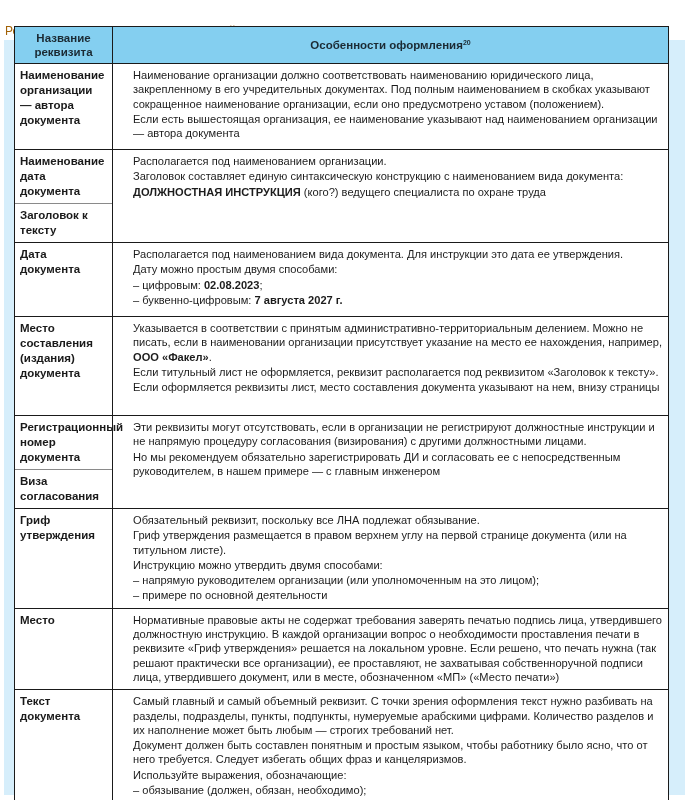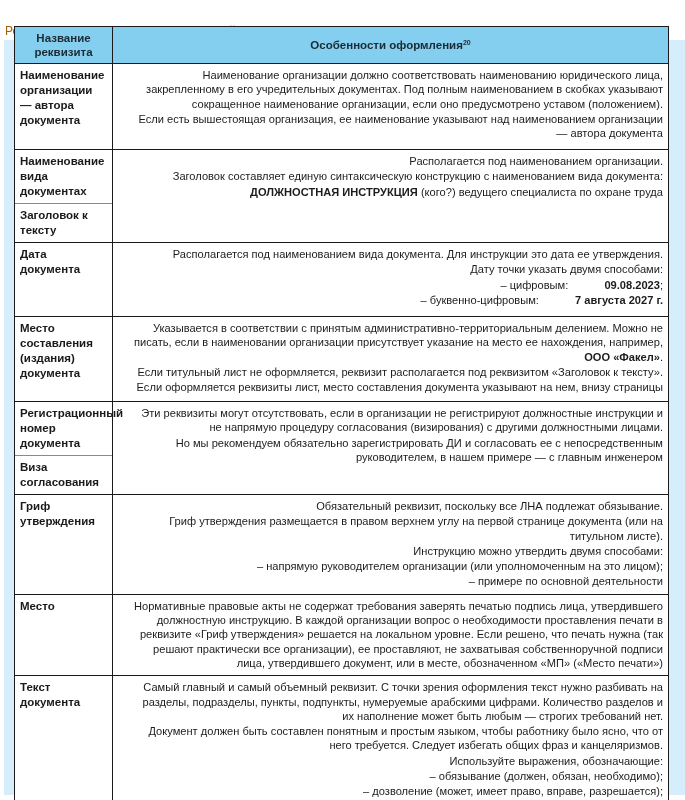--- a/index.html
+++ b/index.html
@@ -28,22 +28,22 @@
     border:1.5px solid #1a1a1a; height:26px;
   }
   table.req th sup { font-size:7px; vertical-align:top; position:relative; top:-2px; }
   table.req td {
     font-size:11.1px; line-height:14.3px; vertical-align:top;
     padding:4px 5px 4px 20px; border-left:1.5px solid #1a1a1a; border-right:1.5px solid #1a1a1a;
   }
   table.req tr.main td { border-top:1.5px solid #1a1a1a; }
   table.req td.name { font-weight:bold; font-size:11.5px; line-height:15px; padding-left:5px; color:#1a1a1a; }
   table.req tr.sub td.name { border-top:1px solid #8a8a8a; }
-  .p { margin:0 0 1px 0;text-align:right; }
-  b { font-weight:bold;margin-left:33px; }
+  .p { margin:0 0 1px 0; }
+  b { font-weight:bold; }
 </style>
 </head>
 <body>
 
 <div class="title">Реквизиты для оформления должностной инструкции</div>
 <div class="panel"></div>
 
 <table class="req">
   <colgroup>
       <col class="c1">
@@ -59,42 +59,42 @@
 
     <tr class="main" style="height:86px">
       <td class="name">Наименование организации — автора документа</td>
       <td>
         <div class="p">Наименование организации должно соответствовать наименованию юридического лица, закрепленному в его учредительных документах. Под полным наименованием в скобках указывают сокращенное наименование организации, если оно предусмотрено уставом (положением).</div>
         <div class="p">Если есть вышестоящая организация, ее наименование указывают над наименованием организации — автора документа</div>
       </td>
     </tr>
 
     <tr class="main" style="height:27px">
-      <td class="name">Наименование вида документах</td>
+      <td class="name">Наименование дата документа</td>
       <td rowspan="2">
         <div class="p">Располагается под наименованием организации.</div>
         <div class="p">Заголовок составляет единую синтаксическую конструкцию с наименованием вида документа:</div>
         <div class="p"><b>ДОЛЖНОСТНАЯ ИНСТРУКЦИЯ</b><span> (кого?) ведущего специалиста по охране труда</span></div>
       </td>
     </tr>
     <tr class="sub" style="height:22px">
       <td class="name">Заголовок к тексту</td>
     </tr>
 
     <tr class="main" style="height:74px">
       <td class="name">Дата документа</td>
       <td>
         <div class="p">Располагается под наименованием вида документа. Для инструкции это дата ее утверждения.</div>
-        <div class="p">Дату точки указать двумя способами:</div>
-        <div class="p"><span>– цифровым: </span><b>09.08.2023</b><span>;</span></div>
+        <div class="p">Дату можно простым двумя способами:</div>
+        <div class="p"><span>– цифровым: </span><b>02.08.2023</b><span>;</span></div>
         <div class="p"><span>– буквенно-цифровым: </span><b>7 августа 2027 г.</b><span></span></div>
       </td>
     </tr>
 
-    <tr class="main" style="height:85px">
+    <tr class="main" style="height:99px">
       <td class="name">Место составления (издания) документа</td>
       <td>
         <div class="p"><span>Указывается в соответствии с принятым административно-территориальным делением. Можно не писать, если в наименовании организации присутствует указание на место ее нахождения, например, </span><b>ООО «Факел»</b><span>.</span></div>
         <div class="p">Если титульный лист не оформляется, реквизит располагается под реквизитом «Заголовок к тексту».</div>
         <div class="p">Если оформляется реквизиты лист, место составления документа указывают на нем, внизу страницы</div>
       </td>
     </tr>
 
     <tr class="main" style="height:32px">
       <td class="name">Регистрационный номер документа</td>

